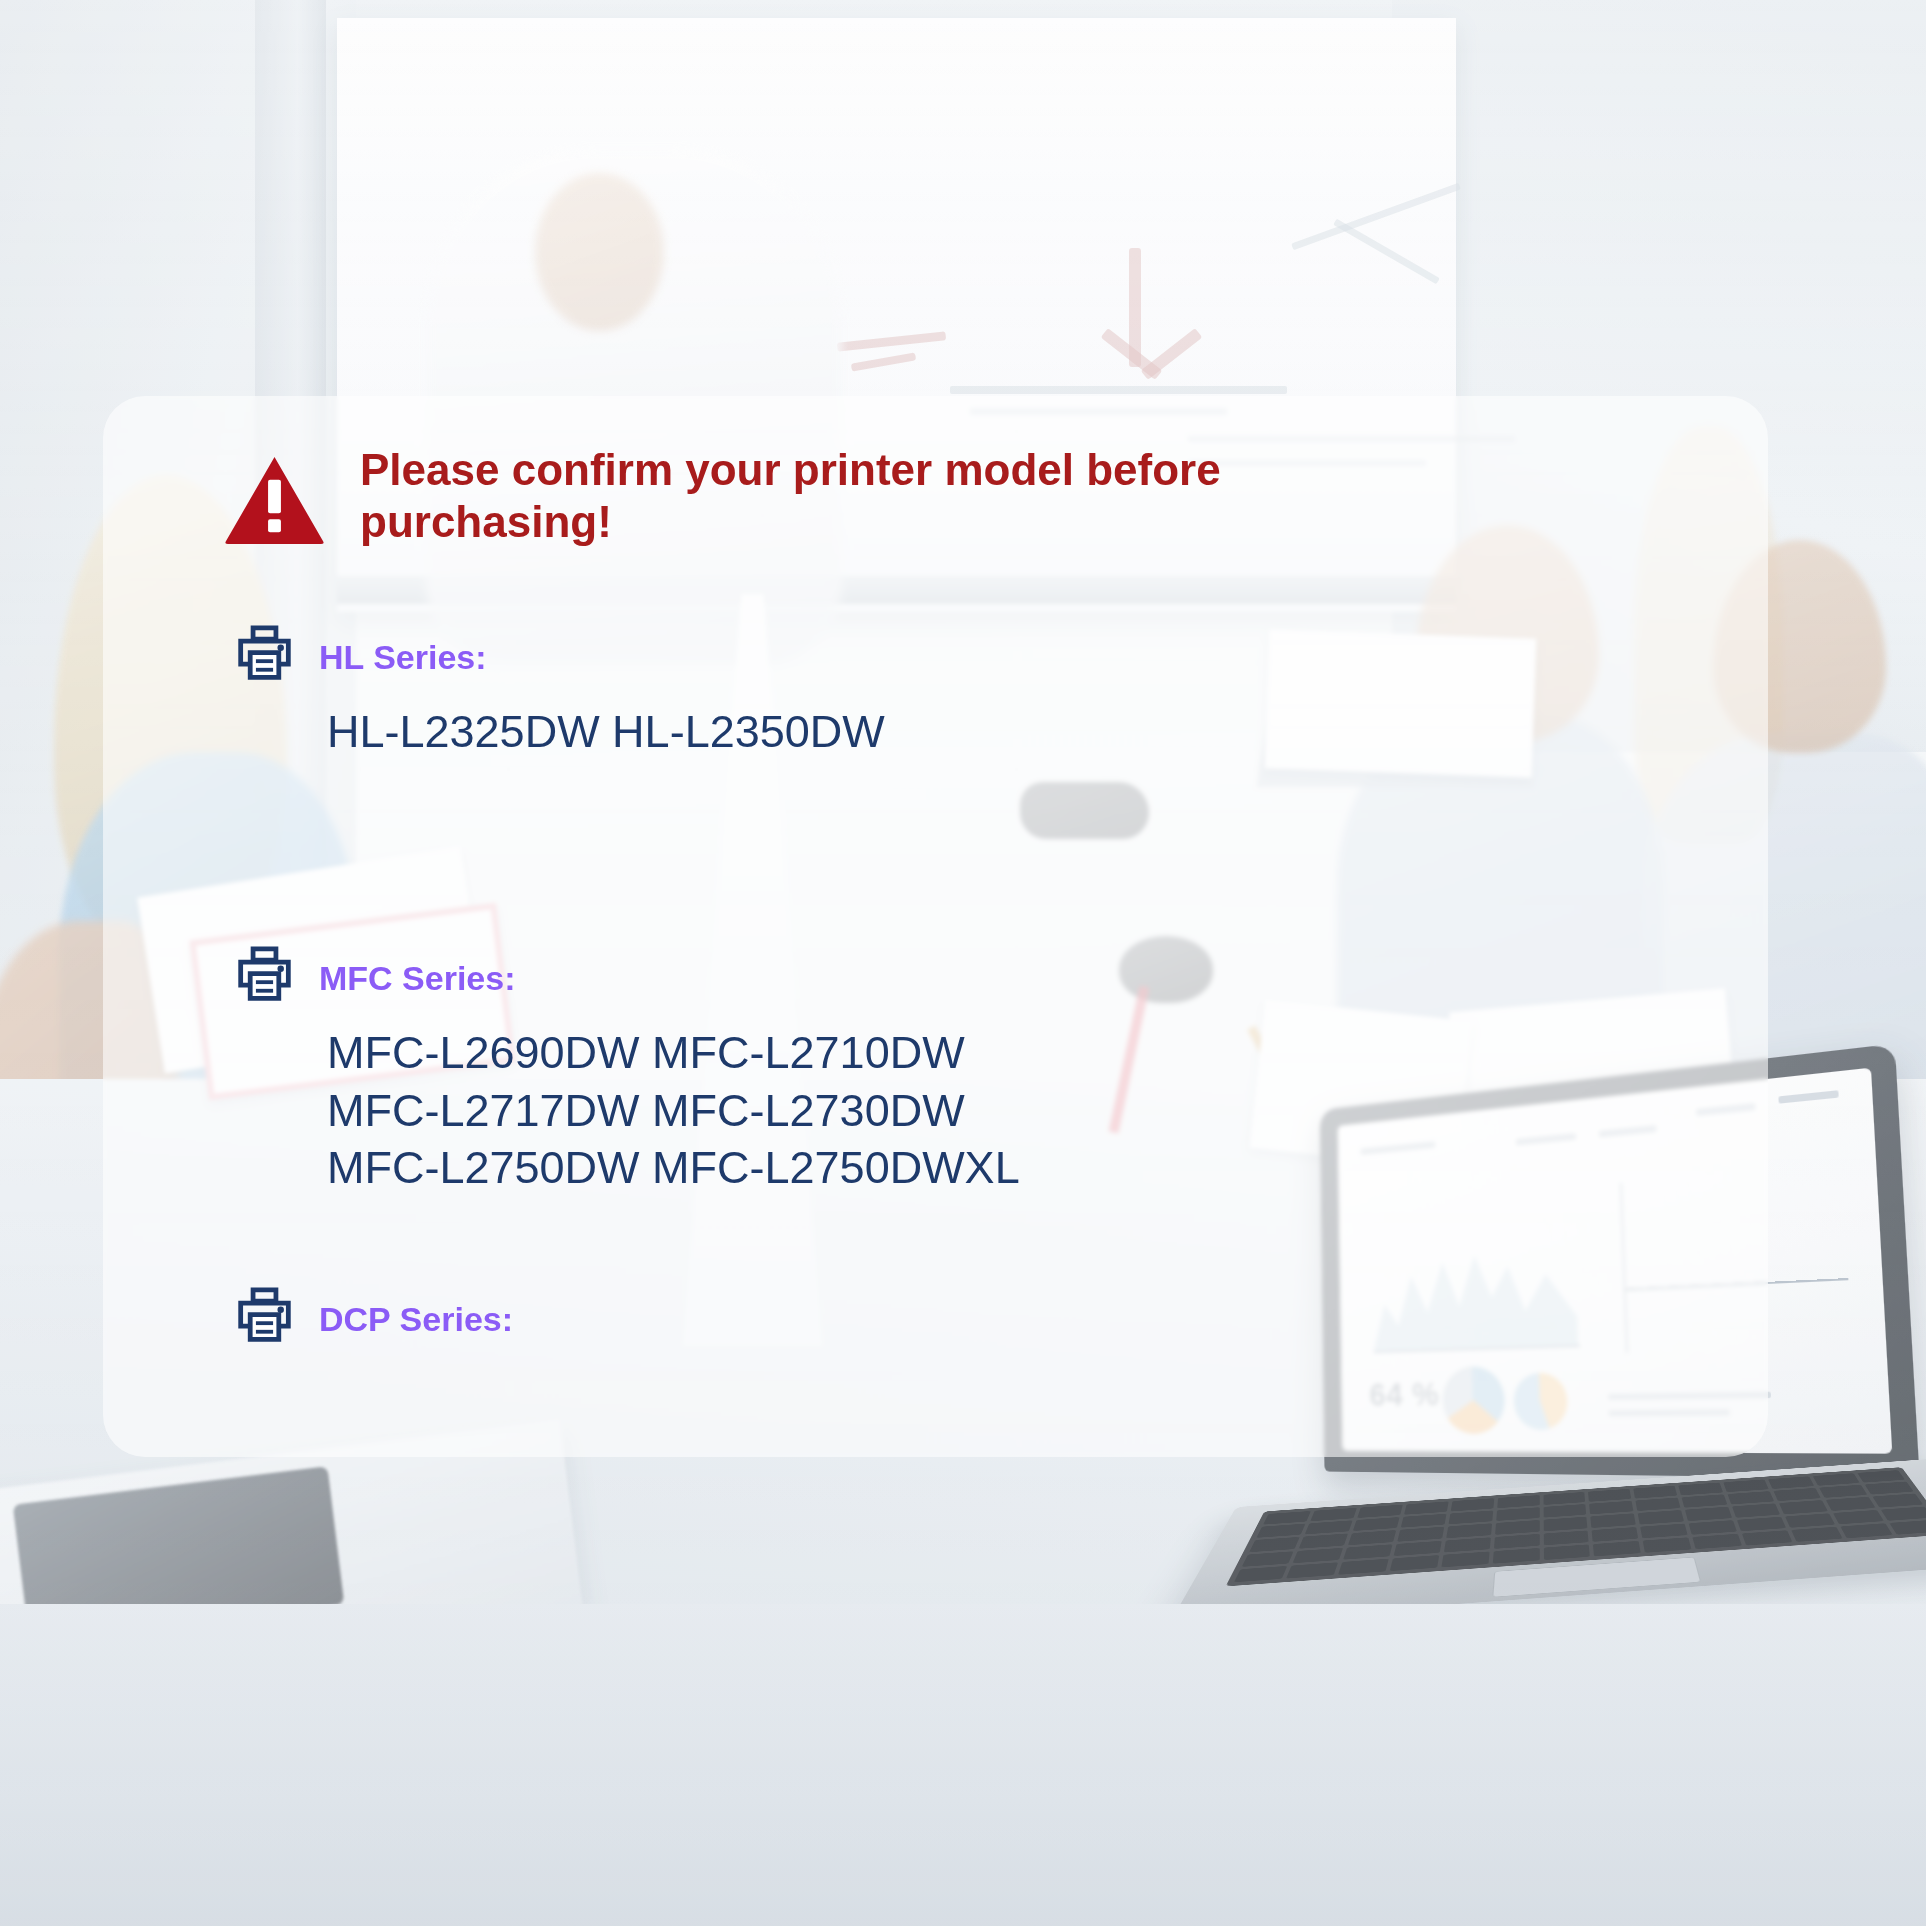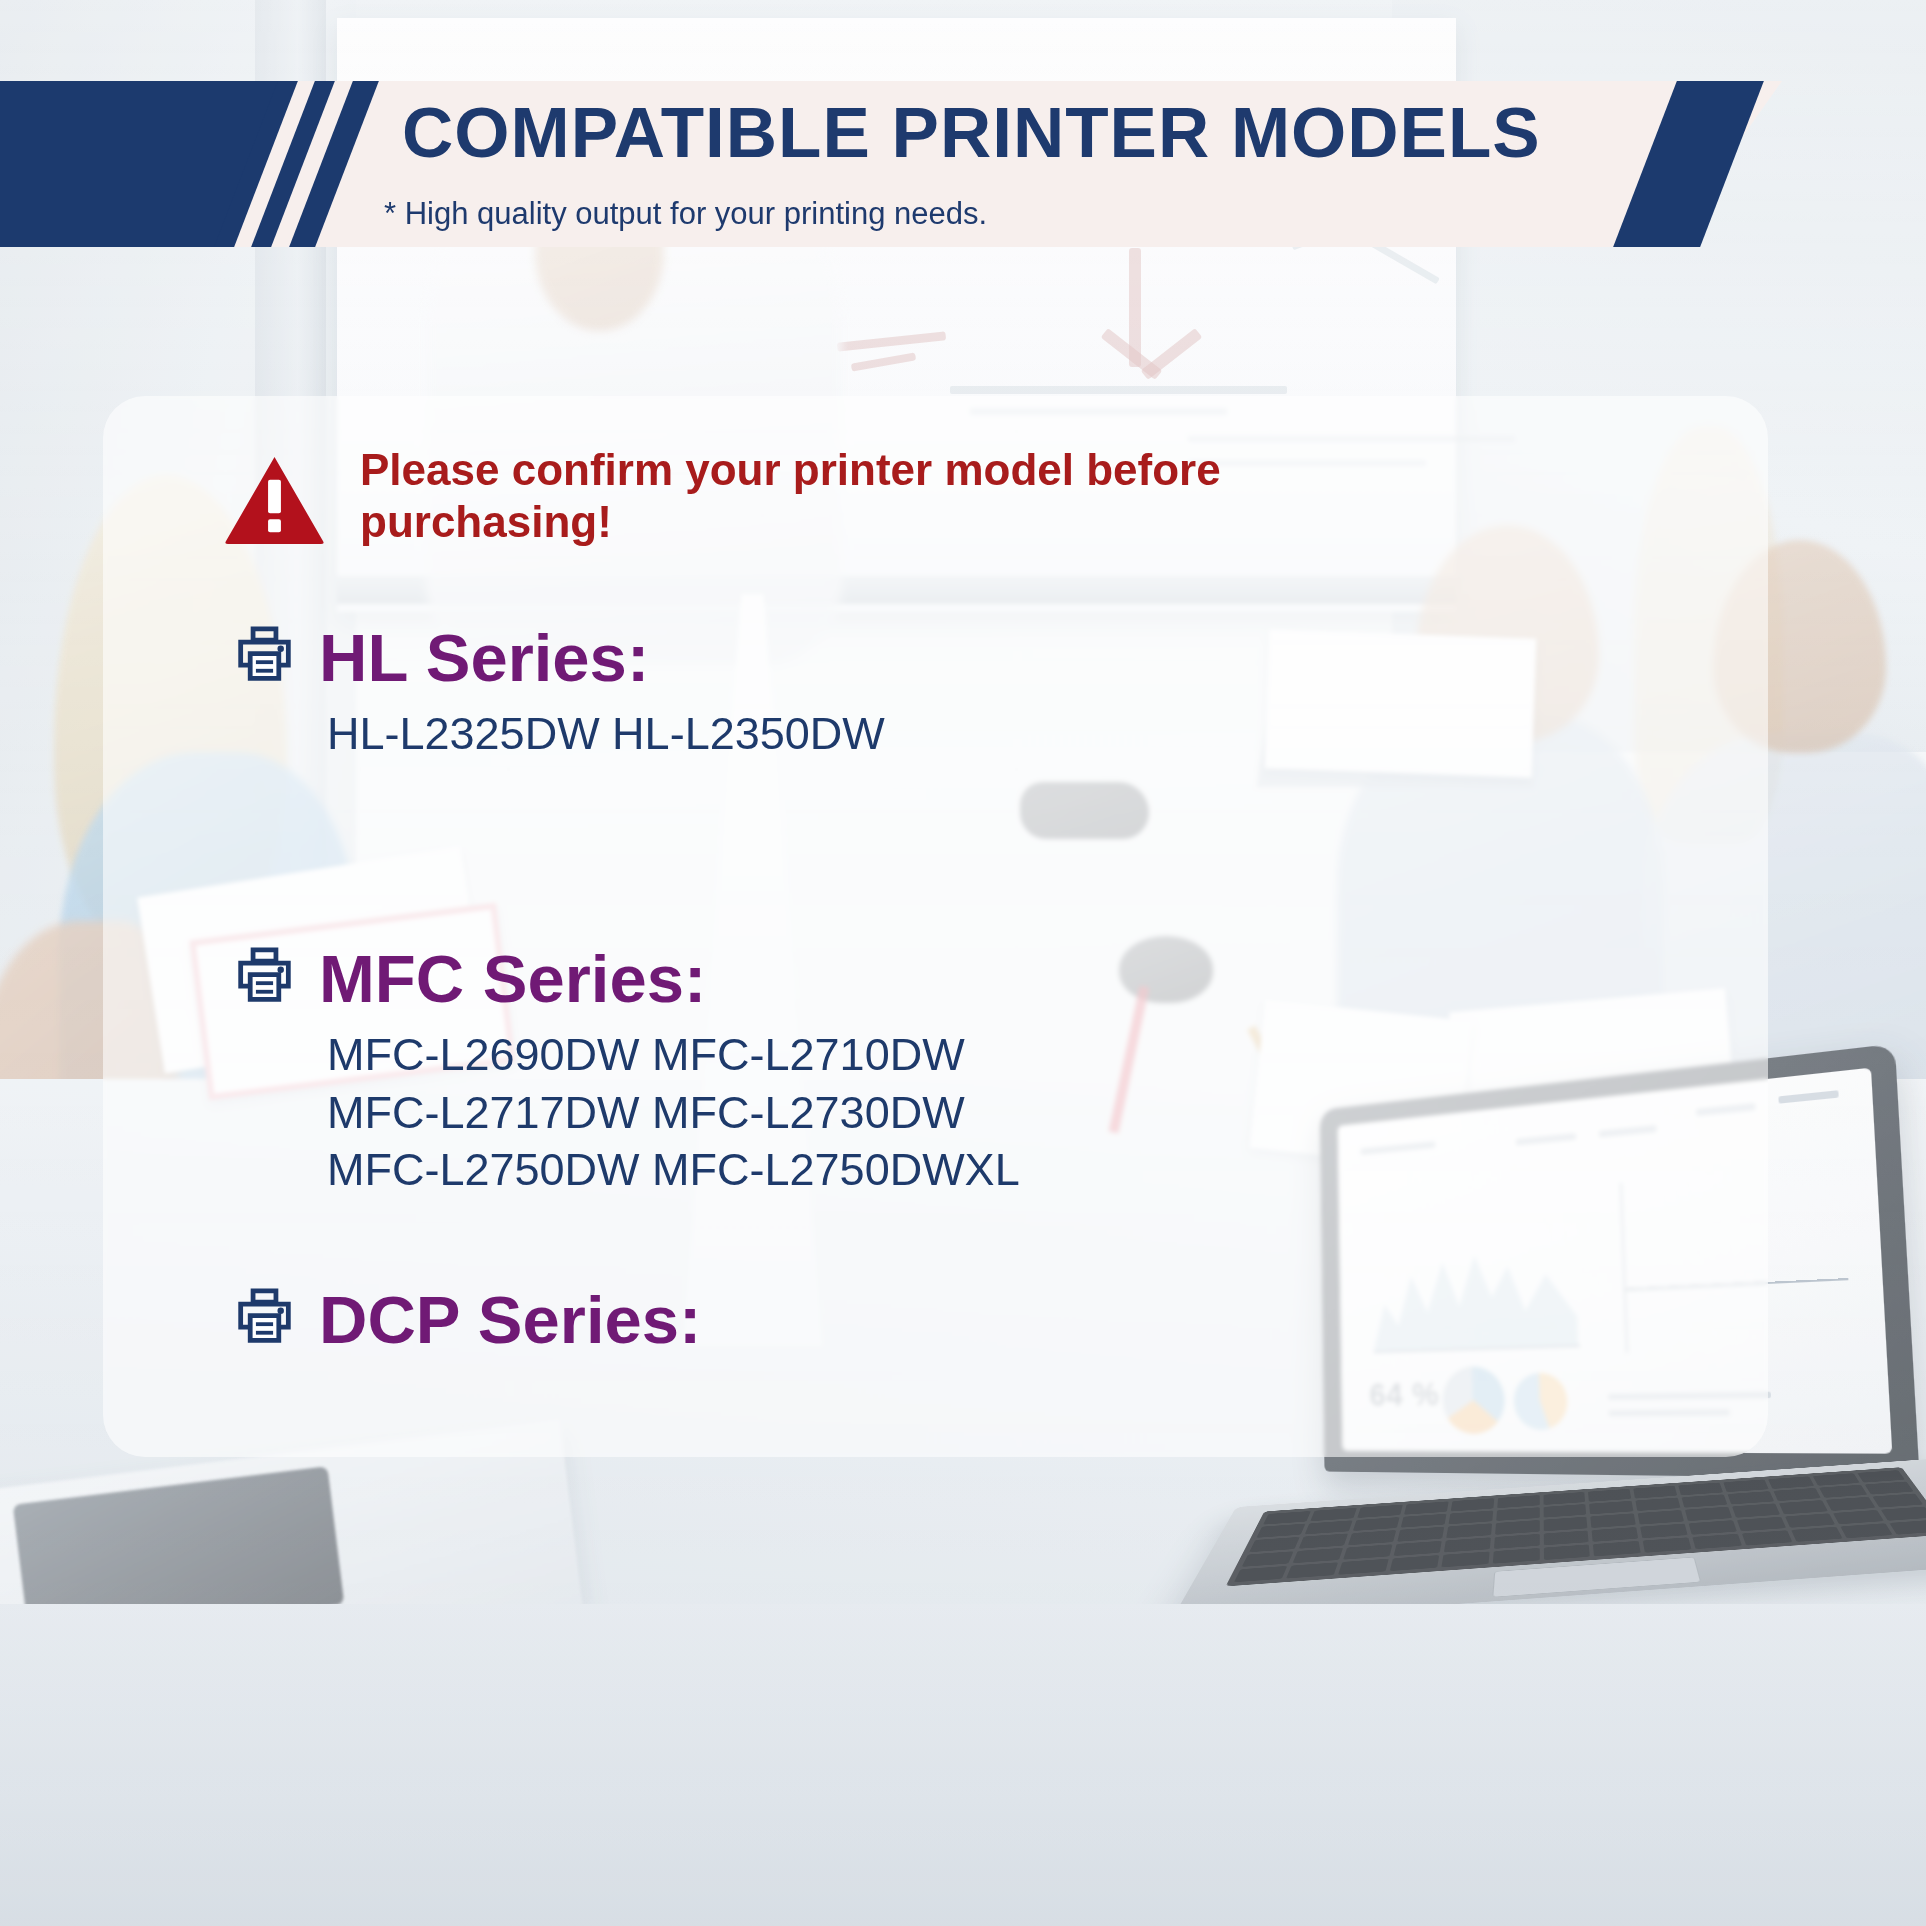--- a/index.html
+++ b/index.html
@@ -439,23 +439,23 @@
   .series {
     position: absolute;
     left: 234px;
   }
   .series-head {
     display: flex;
     align-items: center;
     gap: 24px;
   }
   .series-title {
-    font-size: 67px;
+    font-size: 34px;
     font-weight: bold;
-    color: #701a75;
+    color: #8b5cf6;
     line-height: 1;
   }
   .series-models {
     margin-top: 14px;
     font-size: 45px;
     color: #1e3a6b;
     line-height: 1.28;
     margin-left: 93px;
     white-space: nowrap;
   }
@@ -616,30 +616,20 @@
       </div>
     </div>
 
     <div class="fg-book"></div>
     <div class="fg-tablet"></div>
     <div class="fg-table-shadow"></div>
 
     <div class="bg-wash"></div>
   </div>
 
-  <div class="banner">
-    <div class="banner-cream"></div>
-    <div class="banner-navy-block"></div>
-    <div class="stripe stripe-1"></div>
-    <div class="stripe stripe-2"></div>
-    <div class="stripe stripe-3"></div>
-    <div class="stripe-right"></div>
-    <div class="banner-title">COMPATIBLE PRINTER MODELS</div>
-    <div class="banner-sub">* High quality output for your printing needs.</div>
-  </div>
 
   <div class="overlay"></div>
 
   <div class="warn-row">
     <div class="warn-icon">
       <svg width="103" height="91" viewBox="0 0 104 92" aria-hidden="true">
         <path d="M52 3 L101 88 Q103 91 99 91 L5 91 Q1 91 3 88 Z" fill="#b3111c"></path>
         <rect x="45.5" y="26" width="13" height="34" rx="2" fill="#ffffff"></rect>
         <rect x="45.5" y="66" width="13" height="13" rx="2" fill="#ffffff"></rect>
       </svg>

